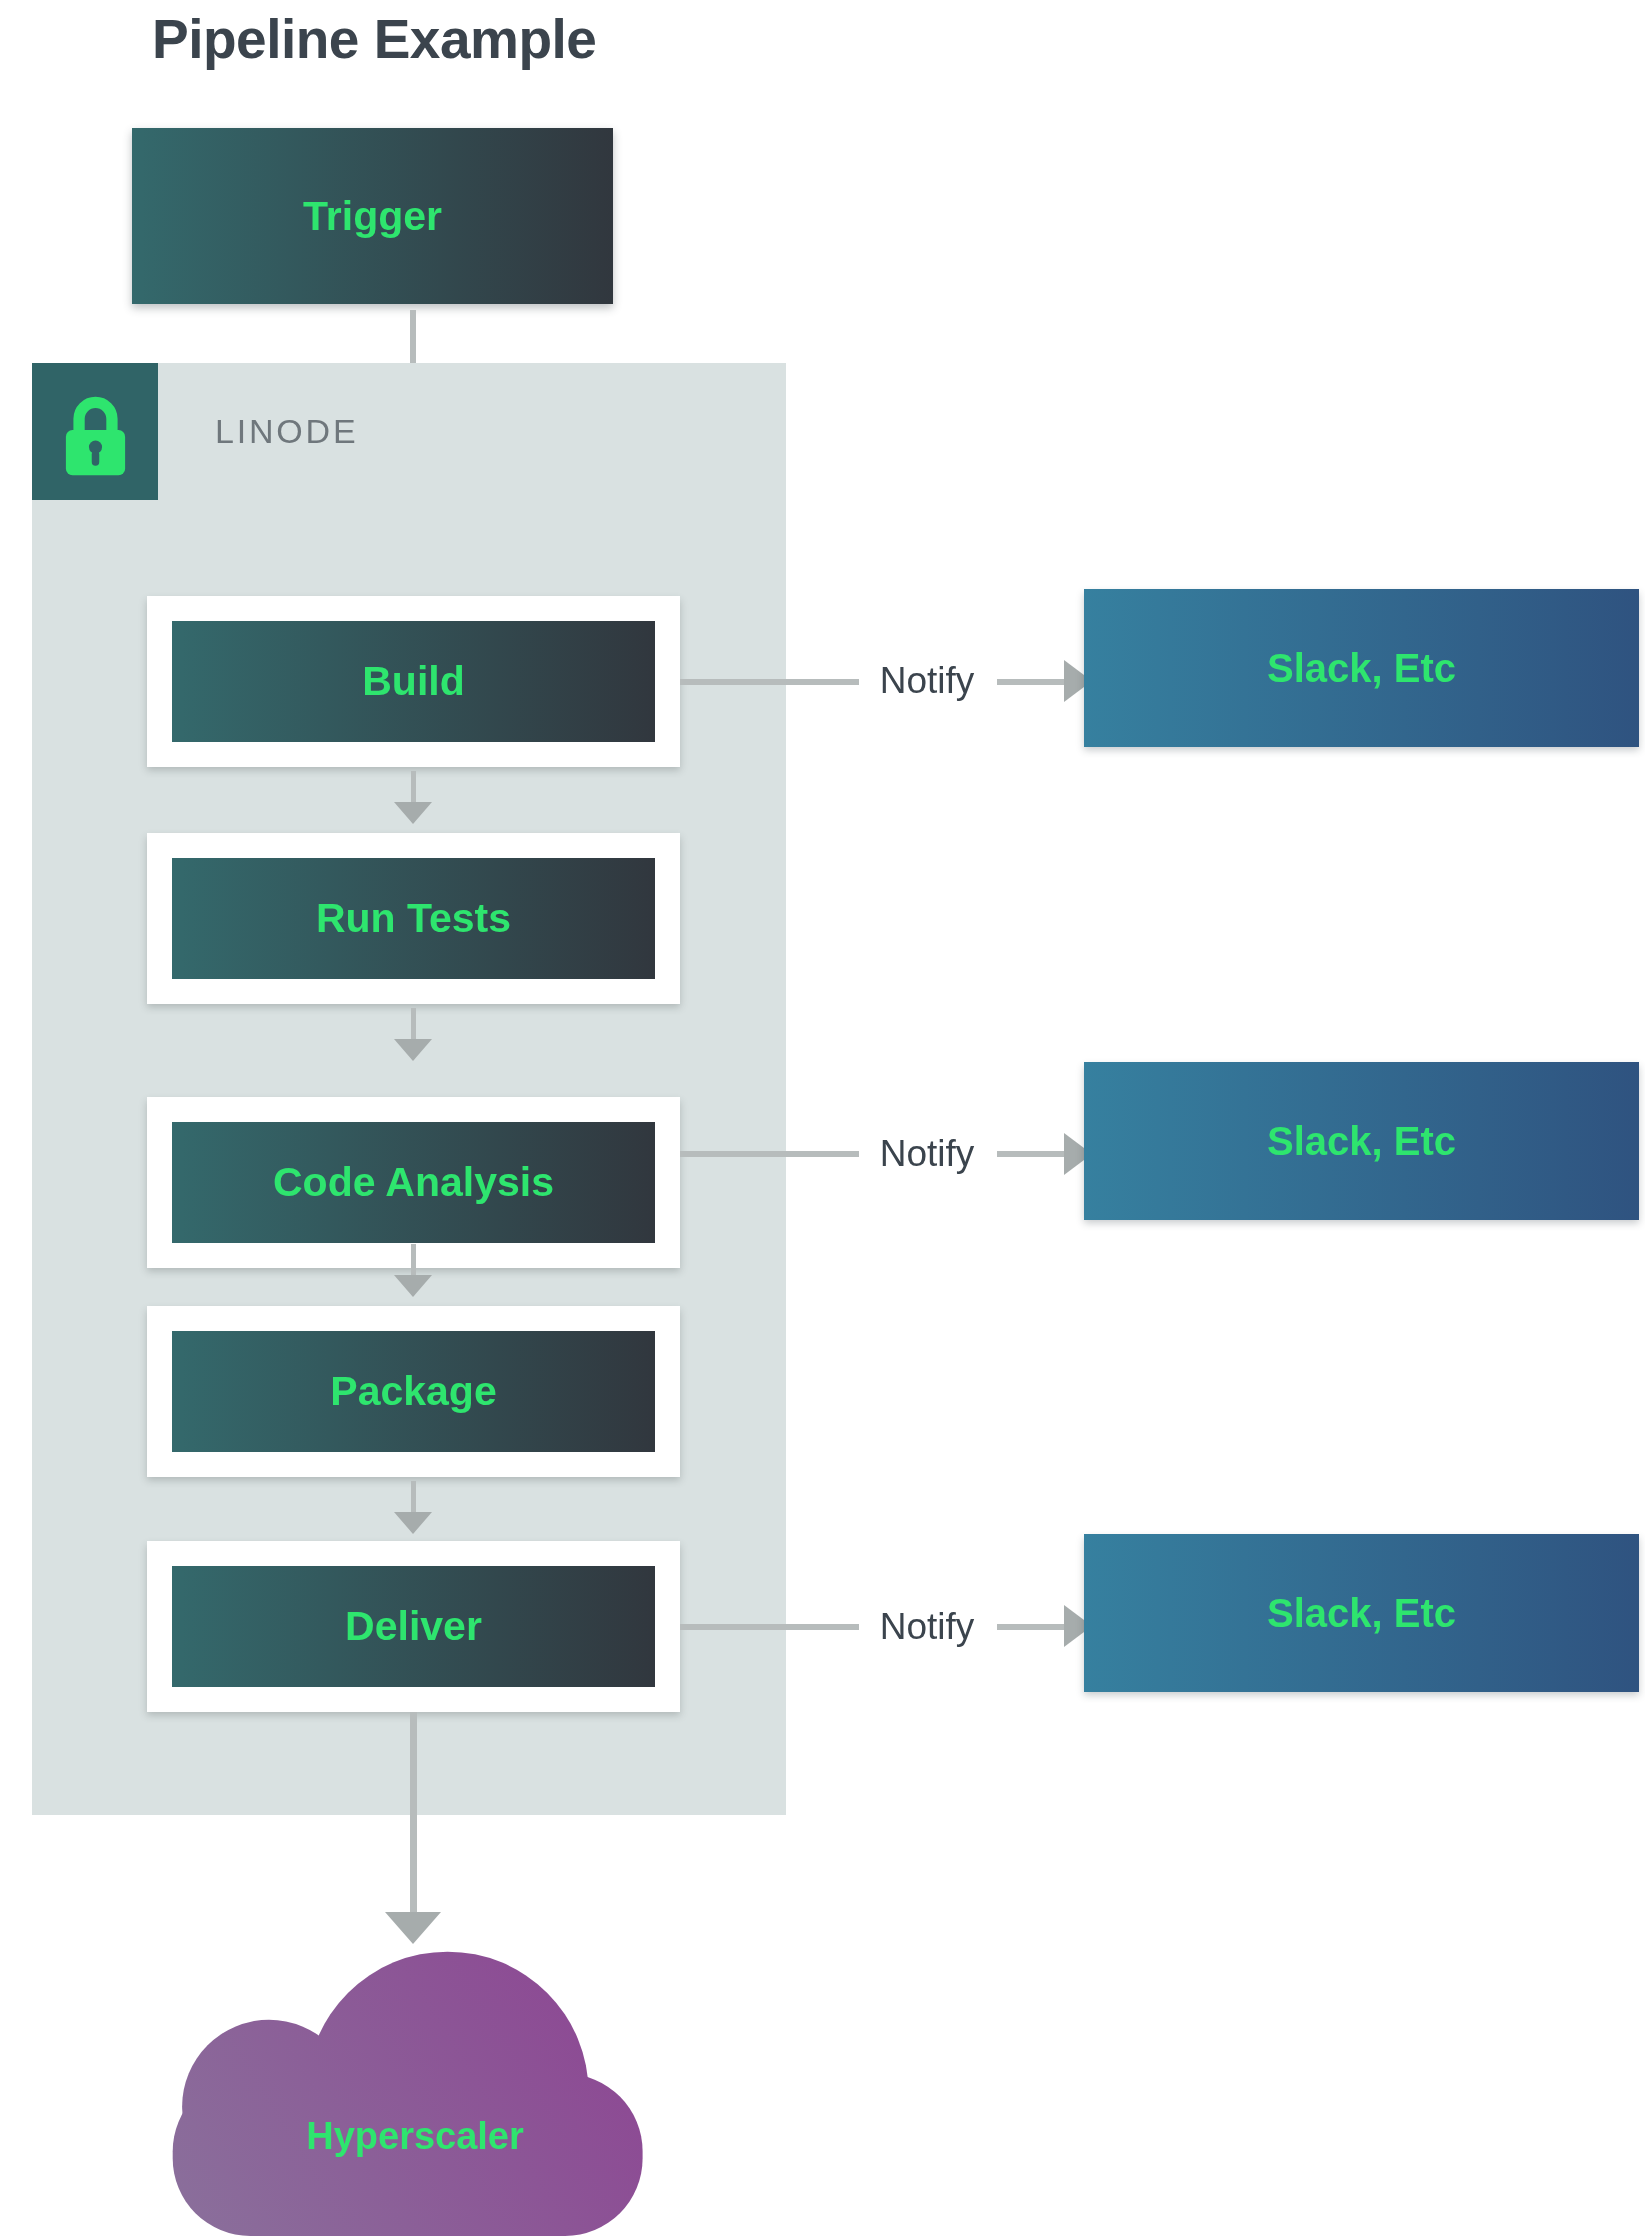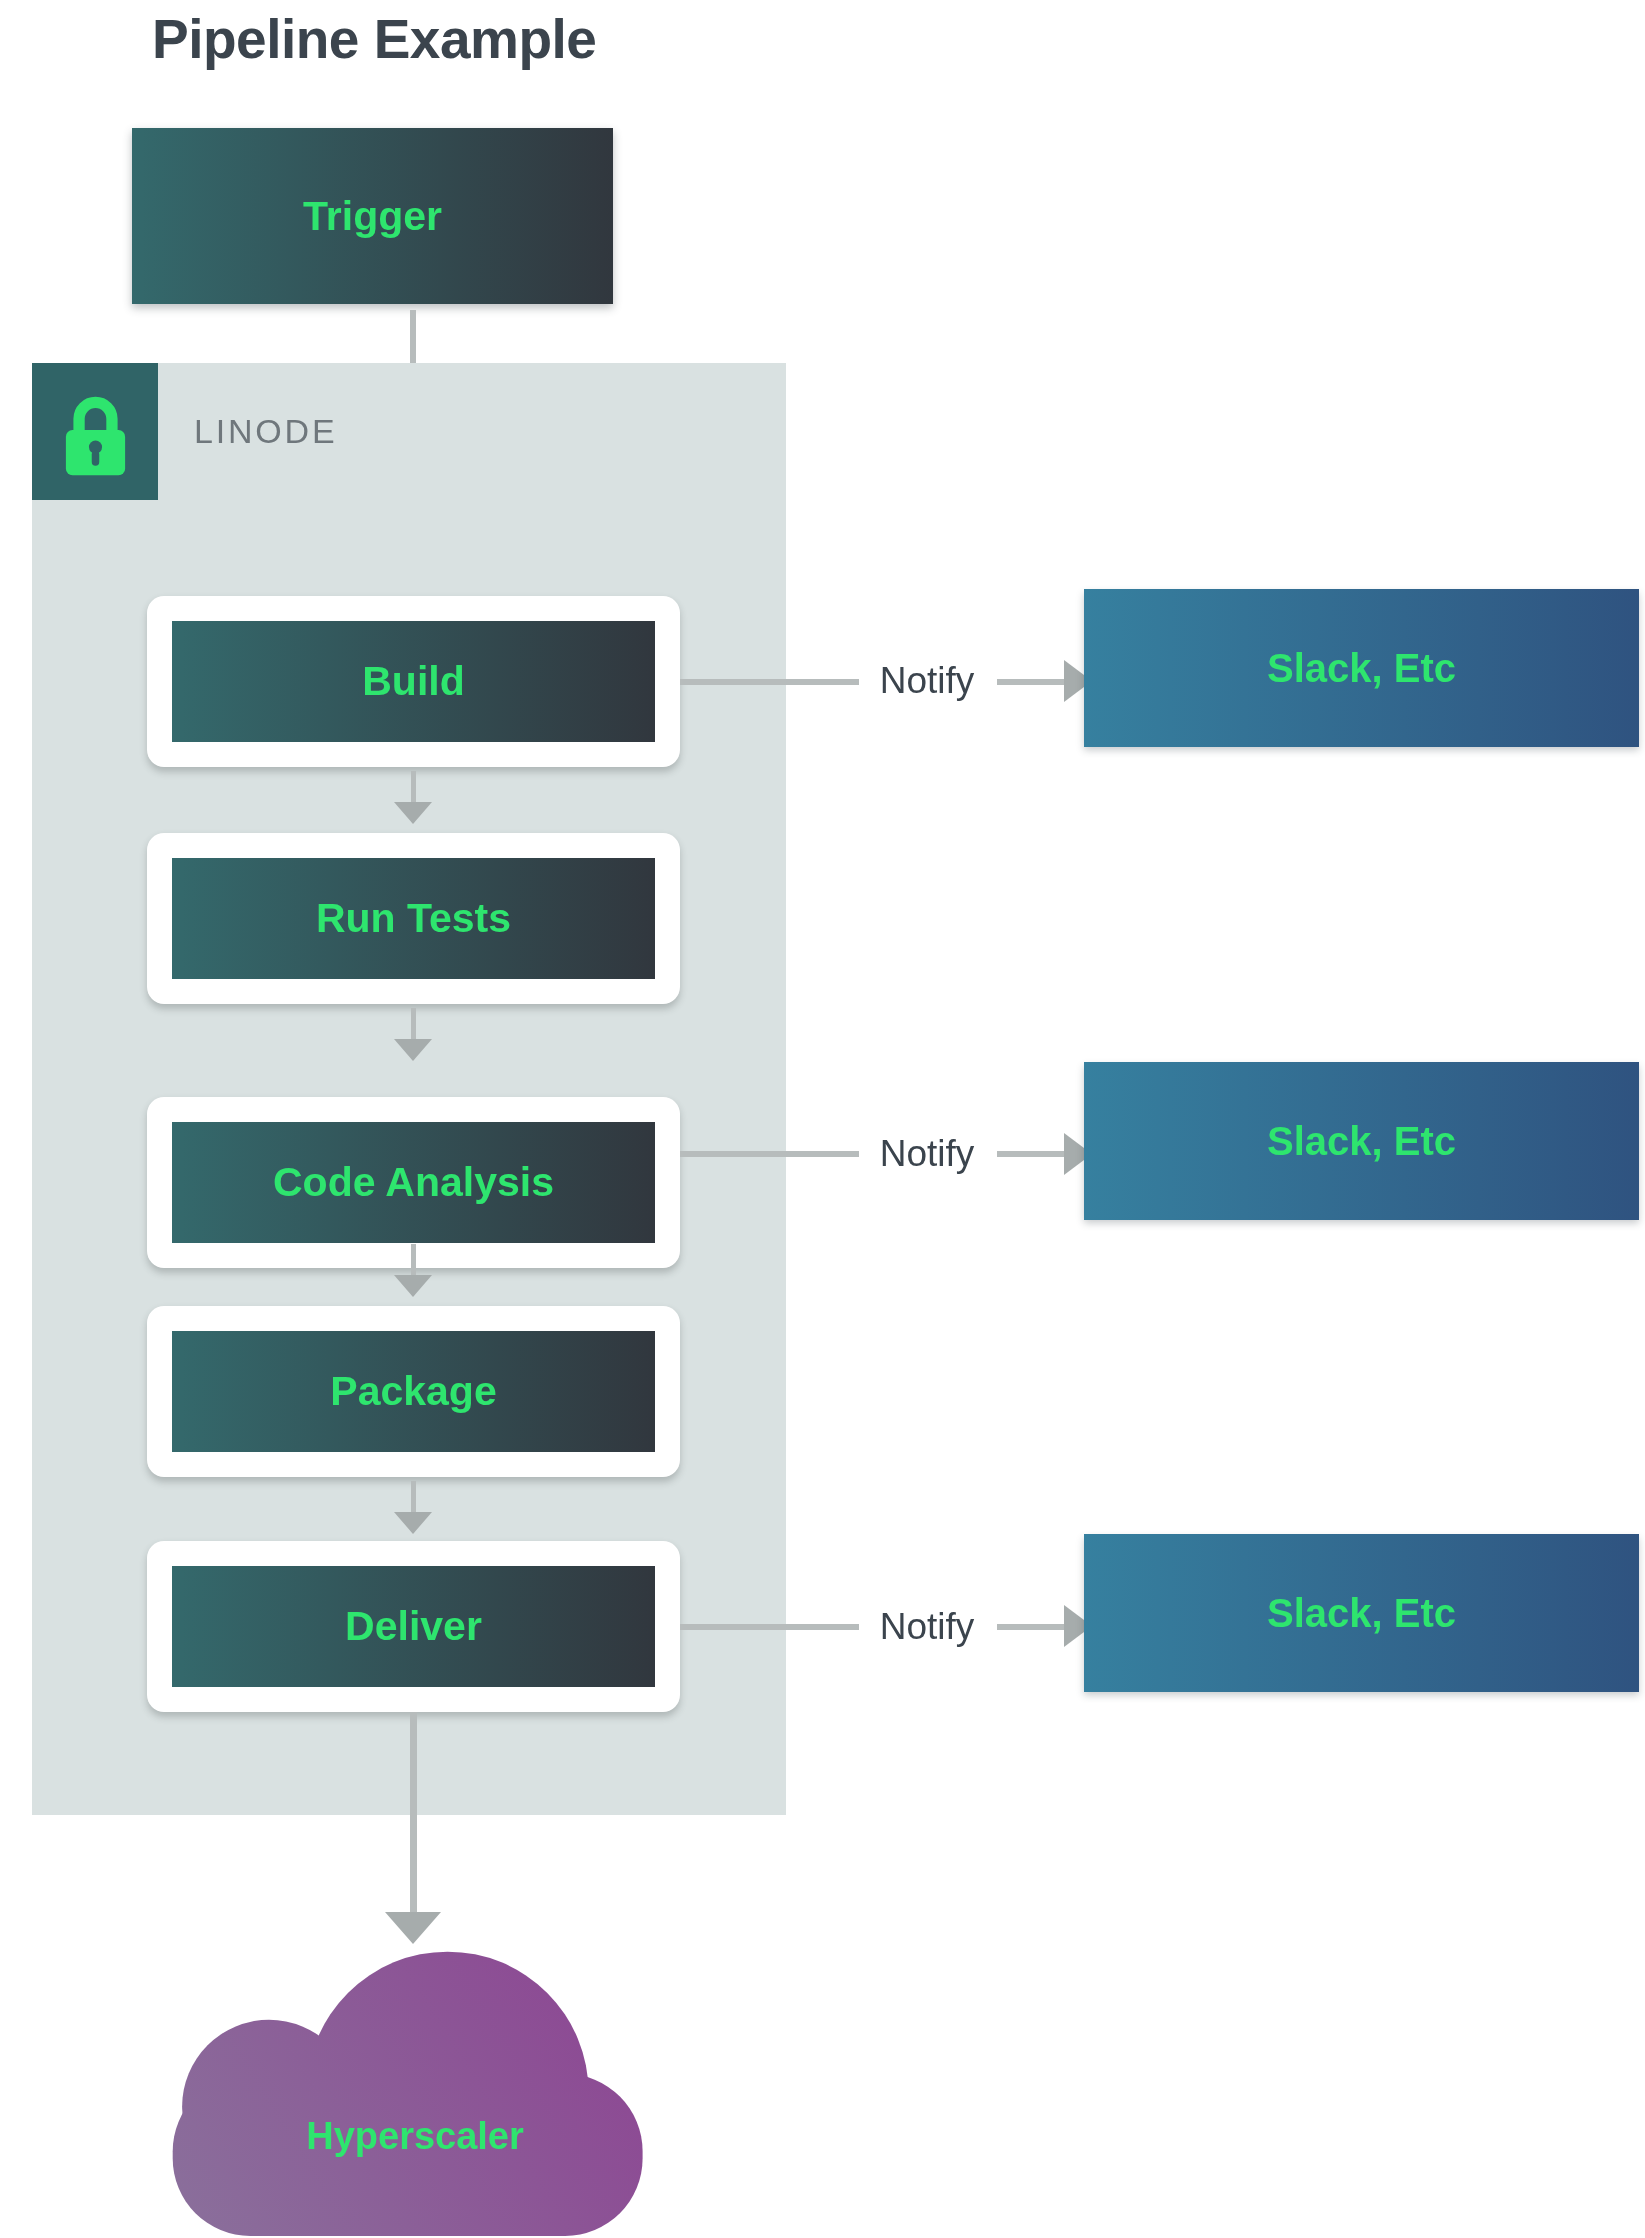--- a/index.html
+++ b/index.html
@@ -15,26 +15,26 @@
   .green-label{color:var(--accent-green);font-weight:bold;font-size:41px;}
 
   .trigger-box{position:absolute;left:100px;top:128px;width:481px;height:176px;
                box-shadow:0 3.8px 8.5px rgba(40,50,55,.30);}
 
   
   .container{position:absolute;left:0;top:363px;width:754px;height:1452px;
              background:var(--container-bg);}
   .lock-badge{position:absolute;left:0;top:363px;width:126px;height:137px;
               background:var(--lock-badge-bg);display:flex;align-items:center;justify-content:center;}
-  .linode-label{position:absolute;left:162px;top:405px;height:53px;display:flex;align-items:center;
+  .linode-label{position:absolute;left:183px;top:405px;height:53px;display:flex;align-items:center;
                 font-size:34px;letter-spacing:2.8px;color:var(--text-gray);}
 
   
   .stage-frame{position:absolute;left:115px;width:533px;height:171px;background:#ffffff;
-               box-sizing:border-box;padding:25px;box-shadow:0 4.2px 7.5px rgba(55,65,65,.25);border-radius:17px;}
+               box-sizing:border-box;padding:25px;box-shadow:0 4.2px 7.5px rgba(55,65,65,.25);}
   .stage-frame .grad-box{width:100%;height:100%;}
   .frame-build{top:596px;} .frame-run{top:833px;} .frame-code{top:1097px;}
   .frame-package{top:1306px;} .frame-deliver{top:1541px;}
 
   
   .v-stem{position:absolute;background:var(--connector-gray);}
   .v-head{position:absolute;width:0;height:0;}
   .t-stem{left:378px;top:310px;width:5.6px;height:235px;}
   .t-head{left:354px;top:544px;border-left:26px solid transparent;
           border-right:26px solid transparent;border-top:24.5px solid var(--arrowhead-gray);}

